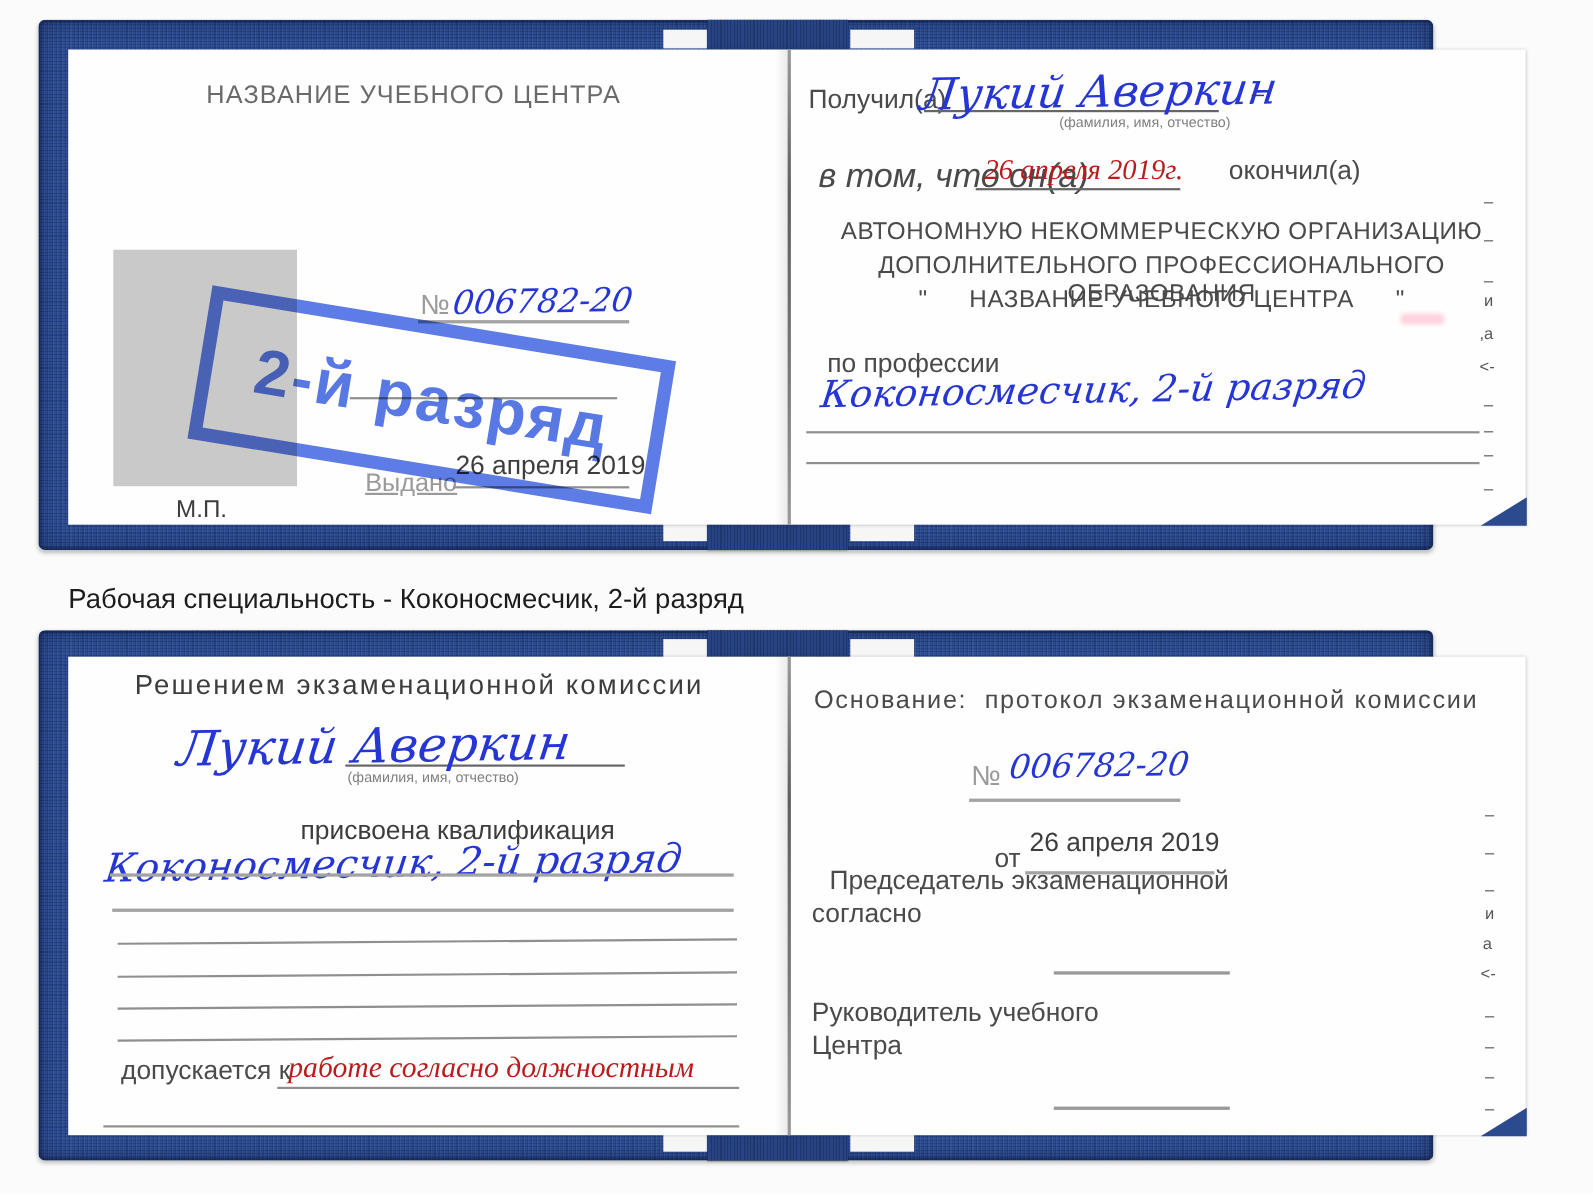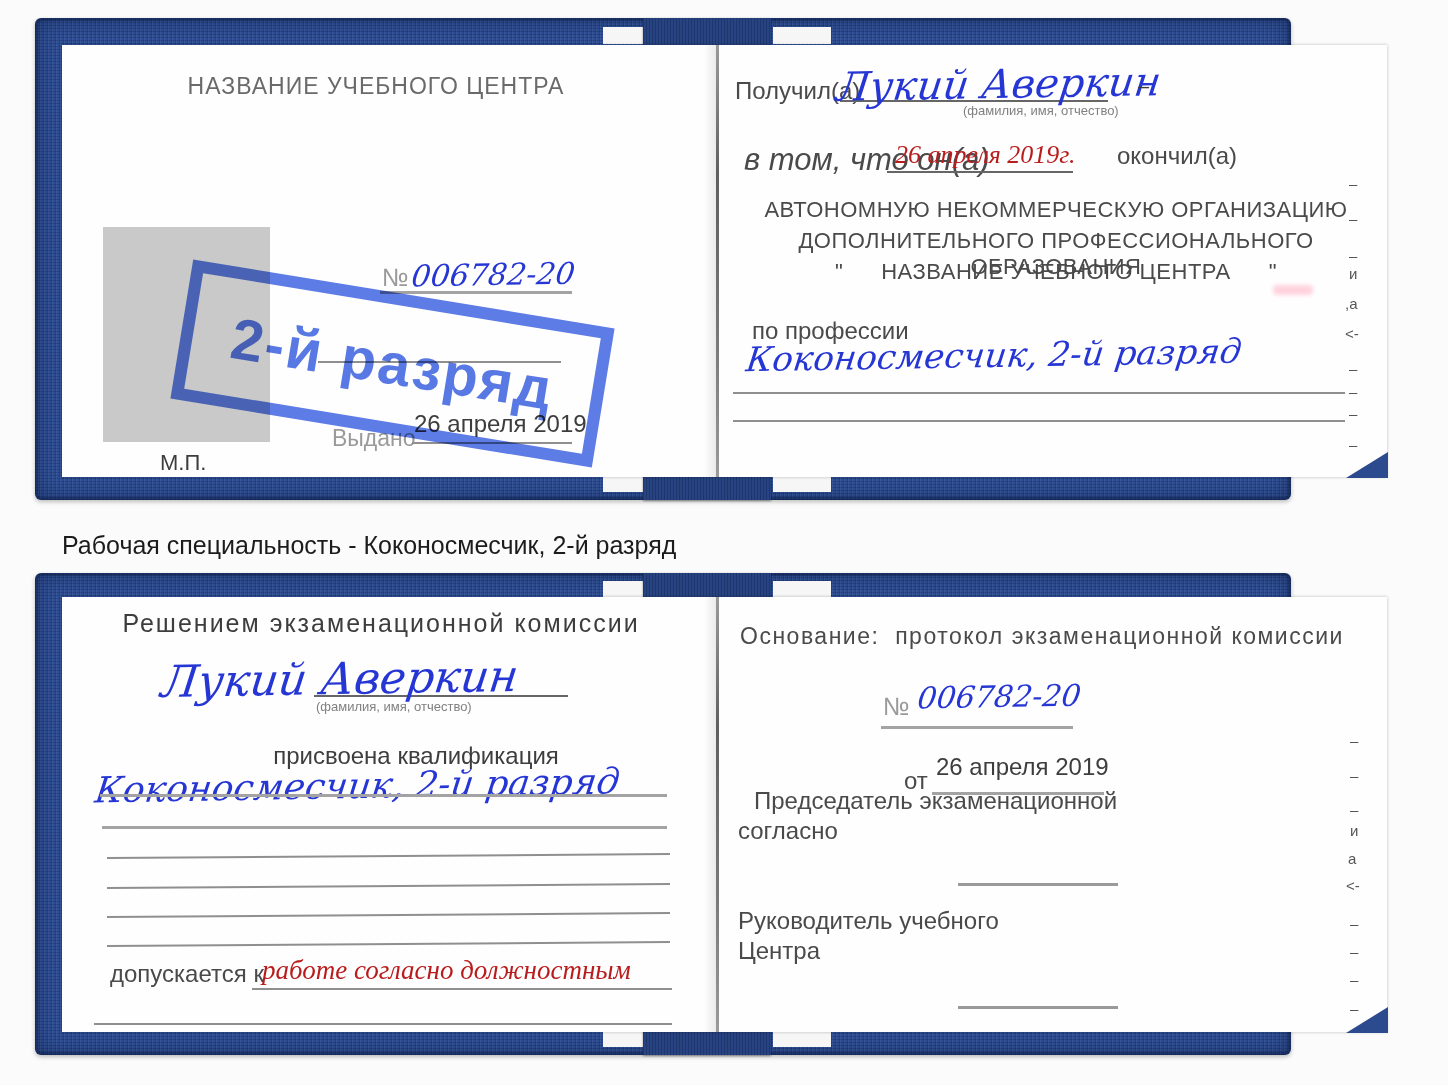--- a/index.html
+++ b/index.html
@@ -6,21 +6,21 @@
   body{width:1448px;height:1085px;background:#fbfbfc;position:relative;
        font-family:"Liberation Sans", sans-serif;overflow:hidden;}
   .abs{position:absolute;}
 
   
   .cover{position:absolute;width:1256px;height:482px;border-radius:6px;
     background-color:#2f5097;
     background-image:
       repeating-linear-gradient(0deg, rgba(12,30,75,.25) 0 1px, transparent 1px 3px),
       repeating-linear-gradient(90deg, rgba(12,30,75,.20) 0 1px, rgba(255,255,255,.06) 1px 2px, transparent 2px 4px);
-    box-shadow: inset 0 0 0 3px rgba(10,24,60,.35), inset 0 0 22px rgba(8,18,50,.5), 0 2px 4px rgba(0,0,0,.25);}
+    box-shadow: inset 0 0 0 3px rgba(10,24,60,.35), inset 0 0 22px rgba(8,18,50,.5), 0 2px 4px rgba(0,0,0,.25); padding-left: 12px;}
   .page-area{position:absolute;left:27px;top:27px;width:1325px;height:432px;
     background:#fffeff;box-shadow:0 0 3px rgba(0,0,0,.25);}
   .crease{position:absolute;top:0;width:3px;height:100%;
     background:linear-gradient(180deg,#9a9a9a,#5f5f5f 30%,#7a7a7a 70%,#9a9a9a);}
   .crease-glow{position:absolute;top:0;width:12px;height:100%;background:linear-gradient(90deg,rgba(0,0,0,0),rgba(0,0,0,.08));}
   .spine-tab{position:absolute;width:128px;height:30px;background:#274381;
     background-image:repeating-linear-gradient(90deg, rgba(10,25,60,.3) 0 1px, transparent 1px 3px);
     box-shadow:0 1px 2px rgba(0,0,0,.4);}
   .page-notch{position:absolute;background:#f6f6f6;height:17px;}
   .fold{position:absolute;right:-1px;bottom:-1px;width:0;height:0;
@@ -76,21 +76,21 @@
 
       <div class="photo" style="left:41px;top:182px;width:167px;height:215px;"></div>
 
 
       <span class="abs t-label" style="left:320px;top:218px;font-size:25px;">№</span>
       <span class="abs hw" style="left:350px;top:212px;font-size:30px;">006782-20</span>
       <div class="line" style="left:318px;top:246px;width:192px;"></div>
 
       <div class="line-thin" style="left:256px;top:316px;width:243px;"></div>
 
-      <span class="abs t-label" style="left:270px;top:380px;font-size:23px;">Выдано</span>
+      <span class="abs t-label" style="left:270px;top:380px;font-size:23px;text-decoration:underline;">Выдано</span>
       <span class="abs t-dark" style="left:352px;top:365px;font-size:24px;">26 апреля 2019</span>
       <div class="line-thin" style="left:350px;top:397px;width:160px;"></div>
 
       <span class="abs t-dark" style="left:98px;top:405px;font-size:22px;">М.П.</span>
 
       <div class="stamp" style="left:117px;top:248px;width:403px;height:117px;transform:rotate(9.3deg);">
         <span class="stamp-text">2-й разряд</span>
       </div>
     </div>
 

